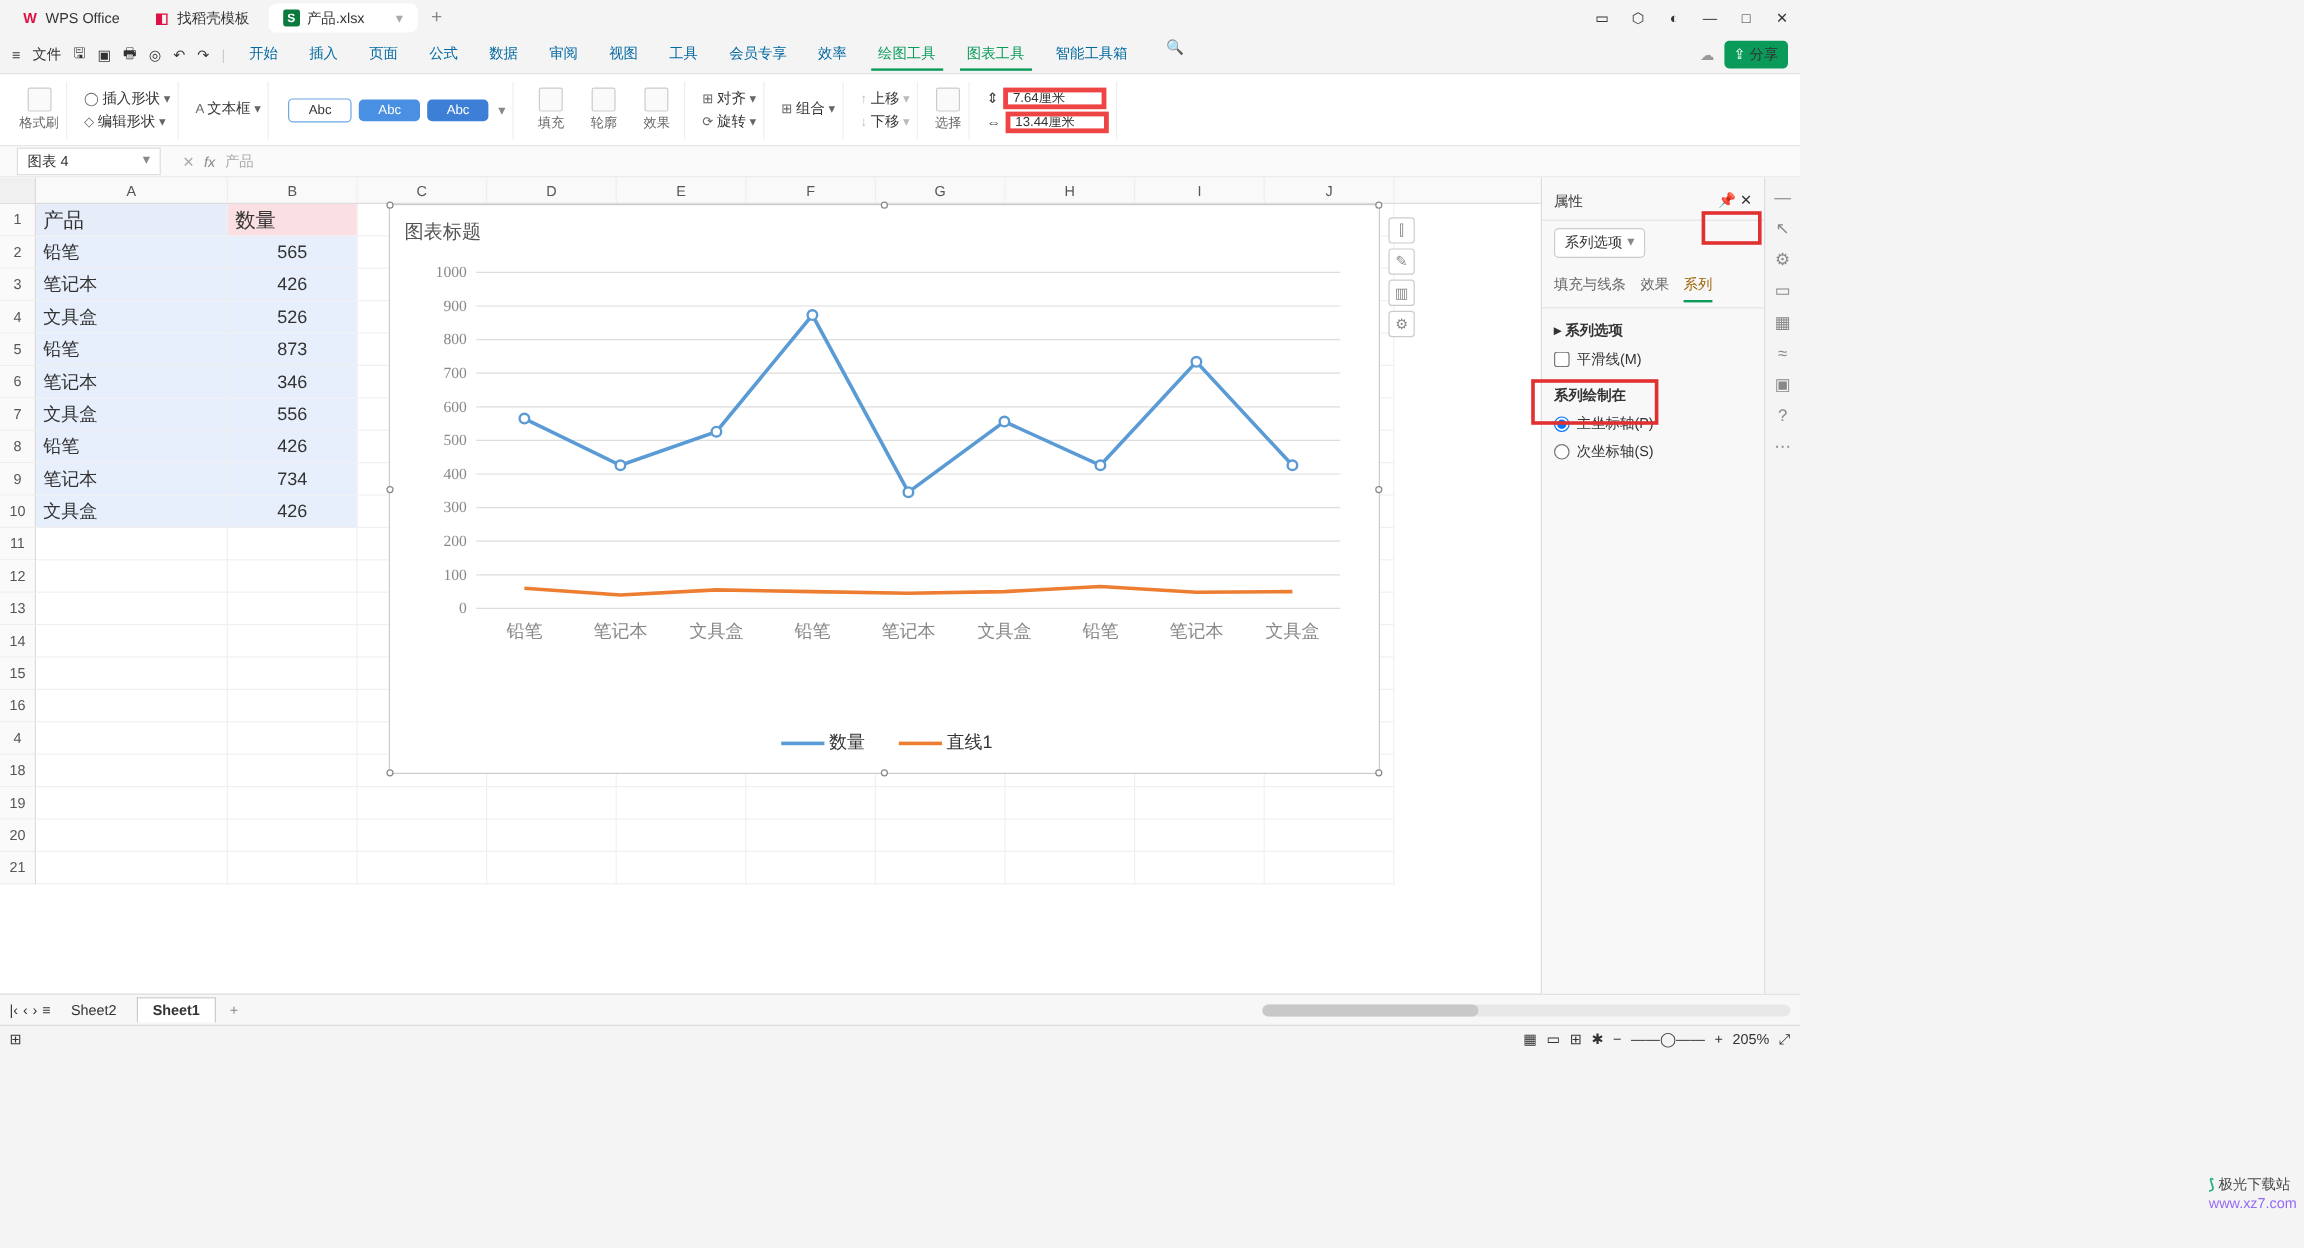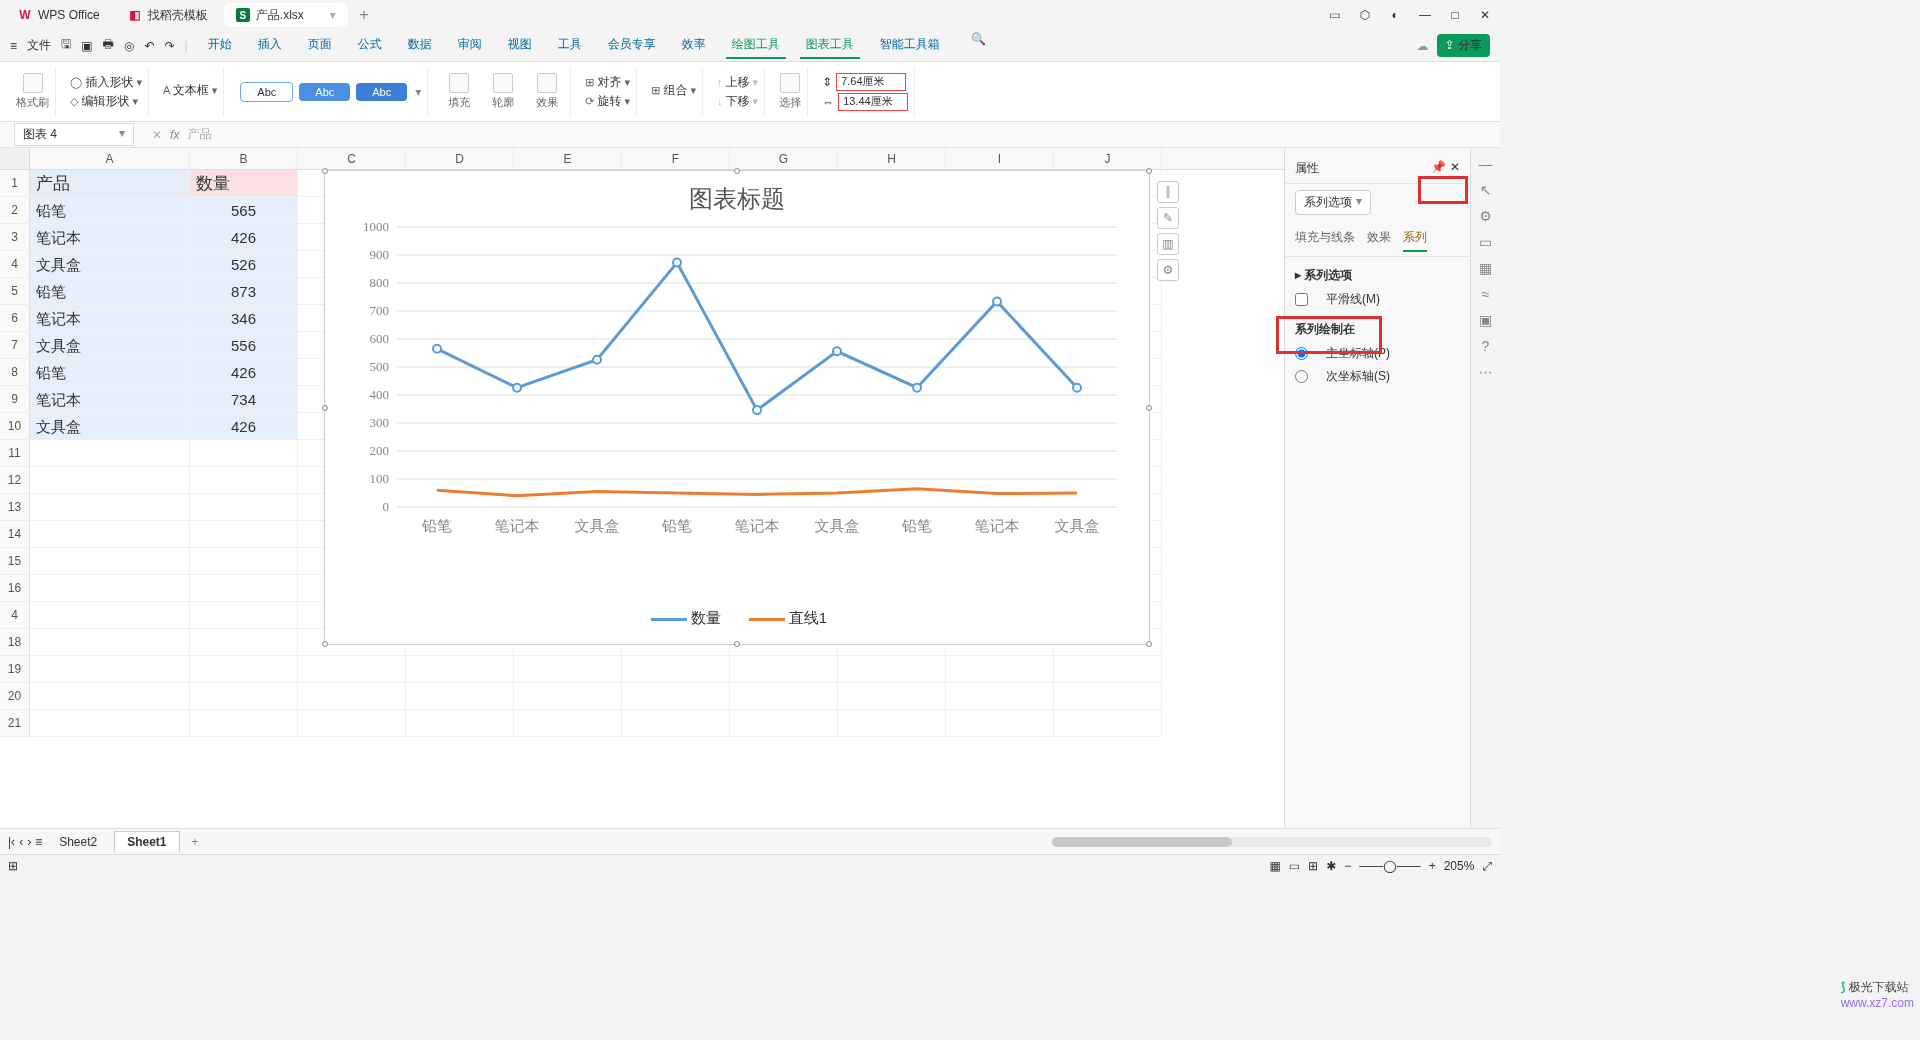--- a/index.html
+++ b/index.html
@@ -22,21 +22,21 @@
 .share{background:#0a9b5a;color:#fff;padding:3px 8px;border-radius:4px}
 .ribbon{height:60px;background:#fff;border-bottom:1px solid #e0e0e0;display:flex;align-items:center;padding:6px 10px;gap:8px}
 .rgrp{display:flex;flex-direction:column;align-items:center;gap:2px;padding:0 6px;border-right:1px solid #eee;height:48px;justify-content:center}
 .rgrp2{display:flex;flex-direction:column;gap:2px;padding:0 6px;border-right:1px solid #eee;height:48px;justify-content:center}
 .ricn{width:20px;height:20px;border:1px solid #ccc;border-radius:2px;background:#fafafa}
 .small{font-size:11px;color:#666}
 .abcbtn{display:inline-block;padding:3px 16px;border-radius:4px;font-size:11px;margin:0 2px}
 .abc1{background:#fff;border:1px solid #6aa8e8;color:#333}
 .abc2{background:#4a90e2;color:#fff}
 .abc3{background:#3d7fd6;color:#fff}
-.dim{width:70px;height:18px;border:1px solid #ef4444;padding:0 4px;font-size:11px;background:#fff}
+.dim{width:86px;height:18px;border:4px solid #ef4444;padding:0 4px;font-size:11px;background:#fff}
 .namebox{height:26px;background:#fafafa;border-bottom:1px solid #e3e3e3;display:flex;align-items:center}
 .nb{width:120px;border:1px solid #ddd;padding:2px 8px;margin-left:14px;background:#fff;display:flex;justify-content:space-between}
 .fxbar{flex:1;padding:2px 10px;margin-left:8px;display:flex;align-items:center;gap:8px}
 .main{display:flex;height:680px;background:#fff}
 .sheet{flex:1;position:relative;overflow:hidden}
 .colhead{display:flex;height:22px;background:#f9f9f9;border-bottom:1px solid #ddd}
 .corner{width:30px;border-right:1px solid #ddd;background:#f0f0f0}
 .col{width:108px;border-right:1px solid #eee;text-align:center;line-height:22px;color:#555}
 .rows{}
 .row{display:flex;height:27px}
@@ -47,36 +47,36 @@
 .selA{background:#e8effc}
 .selB{background:#e8effc;text-align:center}
 .row1 .cell{font-size:17px}
 .row1 .hA{background:#e6edf8}
 .row1 .hB{background:#fbe0e3}
 .chart{position:absolute;left:324px;top:22px;width:826px;height:475px;background:#fff;border:1px solid #ccc}
 .chart .handle{position:absolute;width:6px;height:6px;border:1px solid #888;background:#fff;border-radius:50%}
 .h-tl{left:-3px;top:-3px}.h-tm{left:50%;top:-3px;margin-left:-3px}.h-tr{right:-3px;top:-3px}
 .h-ml{left:-3px;top:50%;margin-top:-3px}.h-mr{right:-3px;top:50%;margin-top:-3px}
 .h-bl{left:-3px;bottom:-3px}.h-bm{left:50%;bottom:-3px;margin-left:-3px}.h-br{right:-3px;bottom:-3px}
-.chart-title{text-align:center;font-size:24px;color:#555;padding:12px;font-family:Liberation Serif, serif}
+.chart-title{font-size:16px;color:#555;padding:12px;font-family:Liberation Serif, serif}
 .legend{position:absolute;bottom:16px;left:0;right:0;text-align:center;font-size:14px;color:#666}
 .lline{display:inline-block;width:36px;height:3px;vertical-align:middle;margin:0 4px}
 .chtool{position:absolute;right:-30px;top:10px;display:flex;flex-direction:column;gap:4px}
 .chtool div{width:22px;height:22px;border:1px solid #ccc;background:#fff;border-radius:3px;text-align:center;line-height:20px;color:#888;font-size:12px}
 .panel{width:186px;background:#f8f8f8;border-left:1px solid #ddd;padding:6px 0}
 .panel h4{padding:6px 10px;font-size:12px;font-weight:normal;color:#555;display:flex;justify-content:space-between}
 .ptitle{border-bottom:1px solid #e5e5e5}
 .dd{margin:6px 10px;border:1px solid #ccc;border-radius:4px;padding:3px 8px;display:inline-flex;gap:4px;background:#fff}
 .ptabs{display:flex;gap:12px;padding:4px 10px;border-bottom:1px solid #e5e5e5}
 .ptab{padding:4px 0;color:#666}
 .ptab.act{color:#a16207;border-bottom:2px solid #0a9b5a}
 .redbox1{position:absolute;border:3px solid #e03030;right:2px;top:28px;width:50px;height:28px;pointer-events:none}
 .redbox2{position:absolute;border:3px solid #e03030;right:88px;top:168px;width:106px;height:38px;pointer-events:none}
 .psec{padding:6px 10px;color:#444}
-.psec label{display:flex;align-items:center;gap:18px;padding:3px 0}
+.psec label{display:flex;align-items:center;gap:6px;padding:3px 0}
 .vtoolbar{width:30px;background:#f4f4f4;border-left:1px solid #ddd;display:flex;flex-direction:column;align-items:center;gap:10px;padding-top:8px}
 .vtoolbar span{color:#888;font-size:14px}
 .statusbar{height:22px;background:#f4f4f4;border-top:1px solid #ddd;display:flex;align-items:center;padding:0 8px;font-size:11px;color:#666}
 .statusbar .r{margin-left:auto;display:flex;gap:8px;align-items:center}
 .sheettabs{height:26px;background:#f7f7f7;border-top:1px solid #ddd;display:flex;align-items:center;padding:0 8px;gap:4px}
 .stab{padding:3px 12px;border:1px solid transparent}
 .stab.act{background:#fff;border:1px solid #ccc;border-bottom:none;font-weight:bold}
 .watermark{position:fixed;right:6px;bottom:30px;font-size:11px;color:#29a06b;opacity:.9;text-align:left}
 .watermark b{color:#1a7}
 svg text{font-size:13px;fill:#888;font-family:SimSun}

